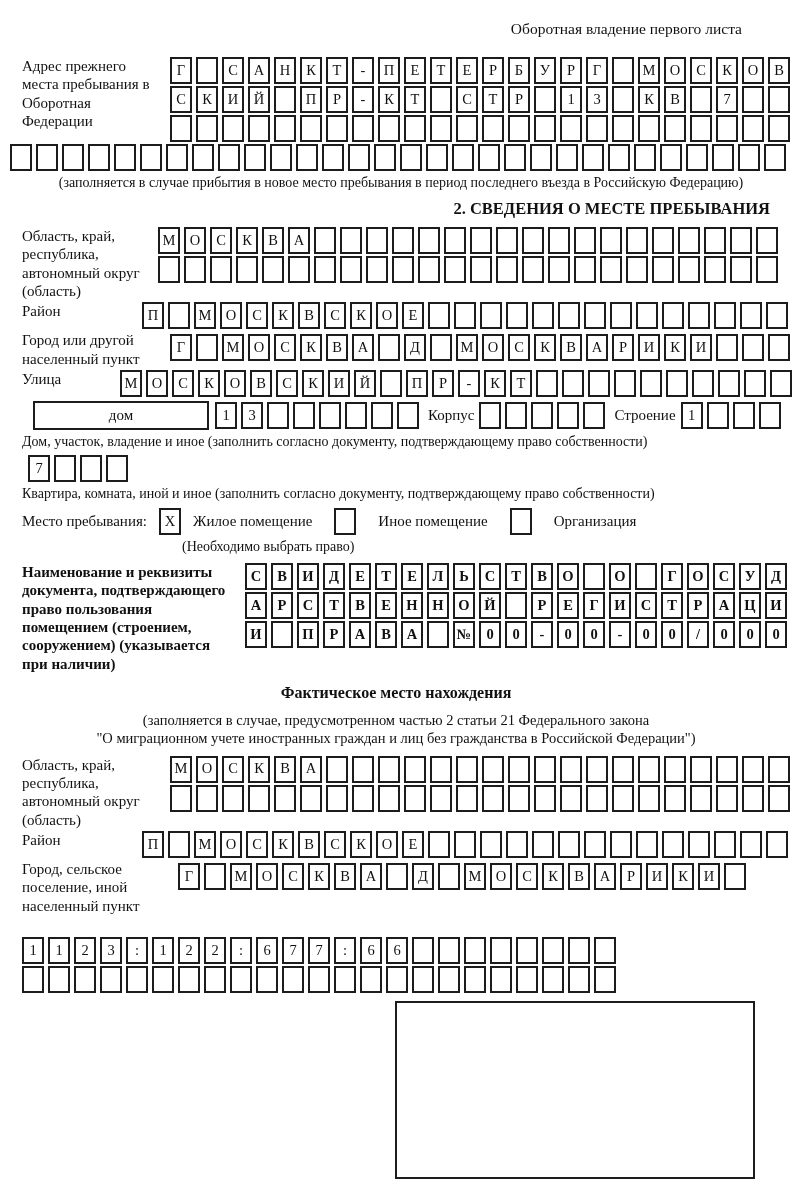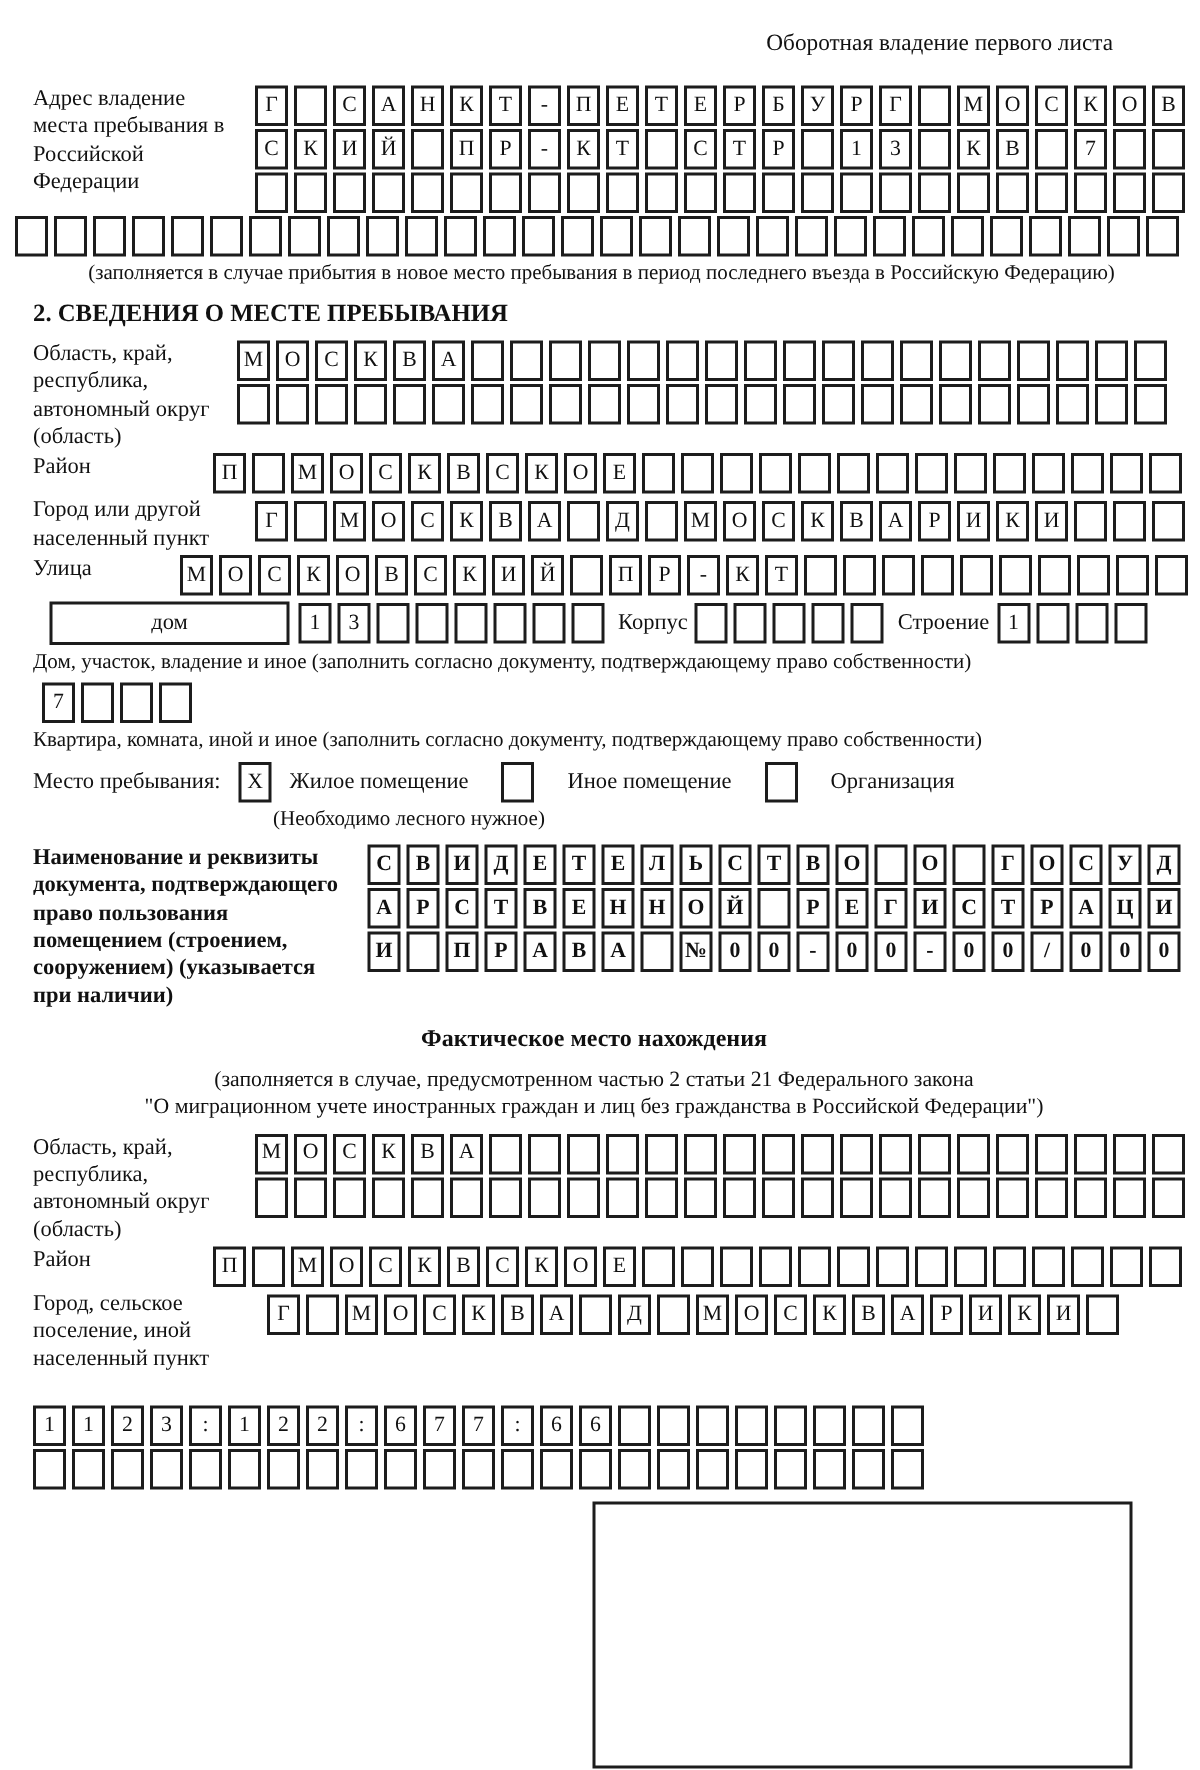--- a/index.html
+++ b/index.html
@@ -24,21 +24,21 @@
   .boxcol{display:flex;flex-direction:column;gap:2px;}
   .boxes{display:flex;gap:4px;}
   .cell{
     box-sizing:border-box;width:22px;height:27px;flex-shrink:0;
     border:2px solid #1c1c1c;display:inline-flex;align-items:center;justify-content:center;
     font-size:14.5px;background:#fff;
   }
   .fullrow{margin-left:-12px;margin-top:2px;}
   .caption{font-size:14px;}
   .cap-center{text-align:center;margin:3px 20px 8px 0;}
-  .sec-title{font-weight:bold;font-size:16.5px;text-align:left;margin:2px 30px 8px 0;}
+  .sec-title{font-weight:bold;font-size:16.5px;text-align:right;margin:2px 30px 8px 0;}
   .widebox{
     box-sizing:border-box;border:2px solid #1c1c1c;height:29px;
     display:flex;align-items:center;justify-content:center;flex-shrink:0;background:#fff;
   }
   .houserow{display:flex;align-items:center;margin:4px 0 3px 0;}
   .inline-lbl{padding:0 5px 0 9px;white-space:nowrap;text-align:right;}
   .subcap{font-size:14px;margin:2px 0 5px 0;}
   .chkrow{display:flex;align-items:center;margin-top:6px;}
   .chkrow .gap{width:12px;flex-shrink:0;}
   .chkrow .gap-l{width:22px;flex-shrink:0;}
@@ -51,21 +51,21 @@
     box-sizing:border-box;border:2px solid #1c1c1c;
     width:360px;height:178px;margin:8px 0 0 373px;background:#fff;
   }
 </style>
 </head>
 <body>
 
 <div class="header-note">Оборотная владение первого листа</div>
 
 <div class="frow">
-  <div class="flabel lw-top">Адрес владение места пребывания в Российской Федерации</div>
+  <div class="flabel lw-top">Адрес прежнего места пребывания в Оборотная Федерации</div>
   <div class="boxcol">
     <div class="boxes">
         <span class="cell">Г</span>
         <span class="cell"></span>
         <span class="cell">С</span>
         <span class="cell">А</span>
         <span class="cell">Н</span>
         <span class="cell">К</span>
         <span class="cell">Т</span>
         <span class="cell">-</span>
@@ -321,21 +321,21 @@
       <span class="cell"></span>
       <span class="cell"></span>
       <span class="cell"></span>
       <span class="cell"></span>
       <span class="cell"></span>
       <span class="cell"></span>
     </div>
 </div>
 
 <div class="houserow">
-  <div class="widebox" style="width:160px;margin-left:11px">дом</div>
+  <div class="widebox" style="width:176px;margin-left:11px">дом</div>
   <div class="boxes" style="margin-left:6px">
       <span class="cell">1</span>
       <span class="cell">3</span>
       <span class="cell"></span>
       <span class="cell"></span>
       <span class="cell"></span>
       <span class="cell"></span>
       <span class="cell"></span>
       <span class="cell"></span>
     </div>
@@ -381,21 +381,21 @@
     </span>
   <span class="gap-l"></span>
   <span>Иное помещение</span>
   <span class="gap-l"></span>
   <span class="boxes">
       <span class="cell"></span>
     </span>
   <span class="gap-l"></span>
   <span>Организация</span>
 </div>
-<div class="choose-note">(Необходимо лесного нужное)</div>
+<div class="choose-note">(Необходимо выбрать право)</div>
 
 <div class="frow docs">
   <div class="flabel lw-doc">Наименование и реквизиты документа, подтверждающего право пользования помещением (строением, сооружением) (указывается при наличии)</div>
   <div class="boxcol">
     <div class="boxes">
         <span class="cell">С</span>
         <span class="cell">В</span>
         <span class="cell">И</span>
         <span class="cell">Д</span>
         <span class="cell">Е</span>

